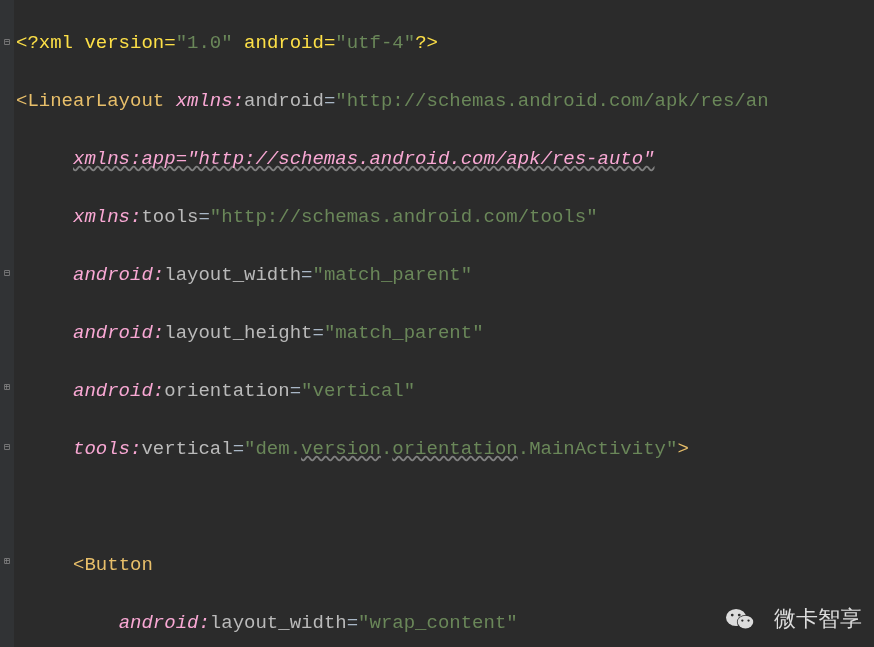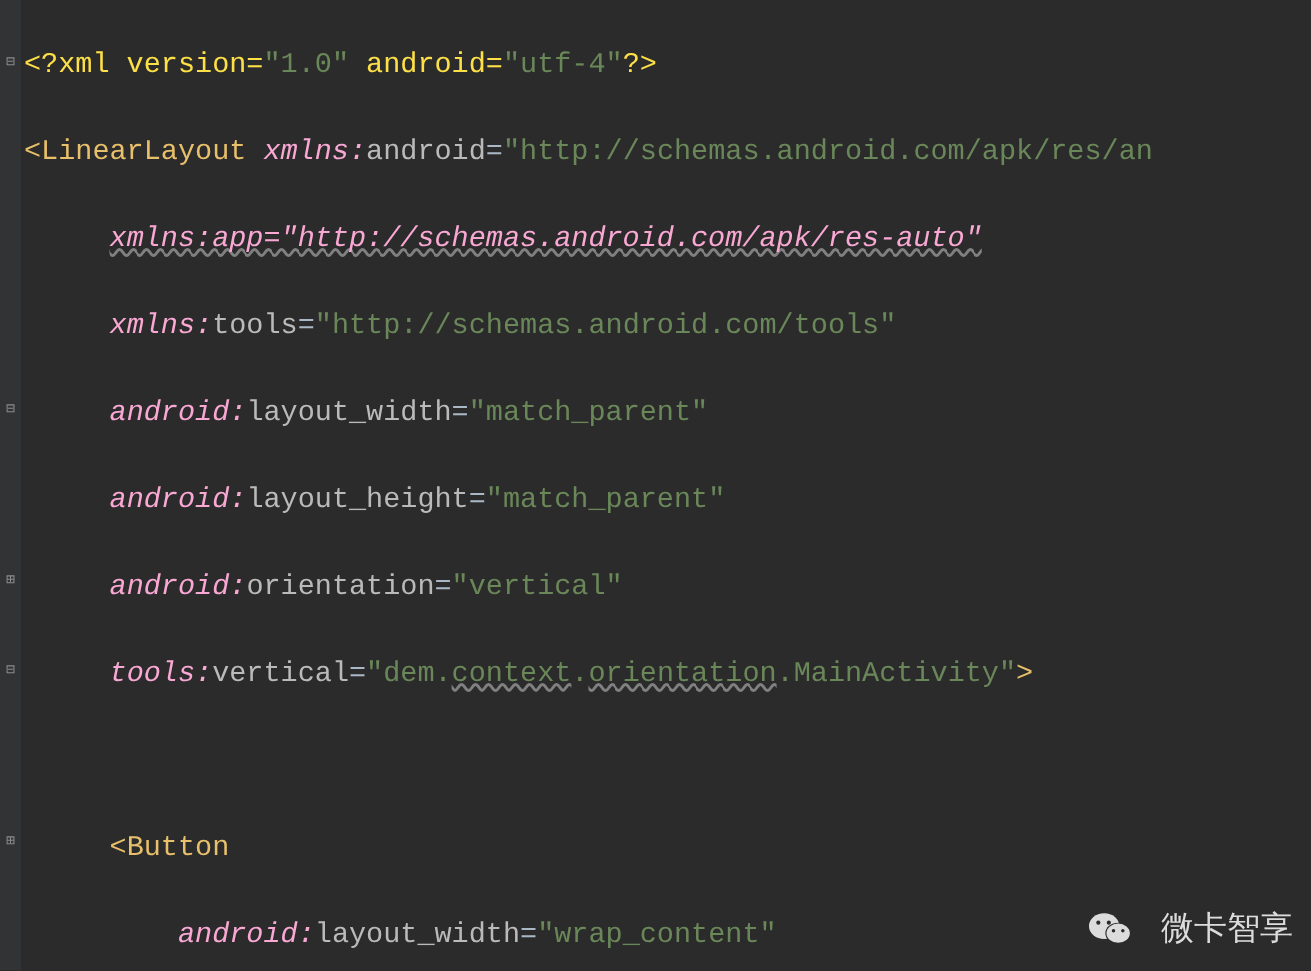--- a/index.html
+++ b/index.html
@@ -86,21 +86,21 @@
   </div>
 
   <div class="code">
 <div class="line"><span class="c-prolog">&lt;?xml version=</span><span class="c-val">"<span>1.0</span>"</span><span class="c-prolog"> android=</span><span class="c-val">"<span>utf-4</span>"</span><span class="c-prolog">?&gt;</span></div>
 <div class="line"><span class="c-tag">&lt;<span>LinearLayout</span></span> <span class="c-ns">xmlns:</span><span class="c-attr">android</span><span class="c-op">=</span><span class="c-val">"<span>http://schemas.android.com/apk/res/an</span></span></div>
 <div class="line">     <span class="c-ns wavy">xmlns:app="http://schemas.android.com/apk/res-auto"</span></div>
 <div class="line">     <span class="c-ns">xmlns:</span><span class="c-attr">tools</span><span class="c-op">=</span><span class="c-val">"<span>http://schemas.android.com/tools</span>"</span></div>
 <div class="line">     <span class="c-ns"><span>android</span>:</span><span class="c-attr">layout_width</span><span class="c-op">=</span><span class="c-val">"<span>match_parent</span>"</span></div>
 <div class="line">     <span class="c-ns"><span>android</span>:</span><span class="c-attr">layout_height</span><span class="c-op">=</span><span class="c-val">"<span>match_parent</span>"</span></div>
 <div class="line">     <span class="c-ns"><span>android</span>:</span><span class="c-attr">orientation</span><span class="c-op">=</span><span class="c-val">"<span>vertical</span>"</span></div>
-<div class="line">     <span class="c-ns"><span>tools</span>:</span><span class="c-attr">vertical</span><span class="c-op">=</span><span class="c-val">"<span>dem.</span><span class="wavy">context</span><span>.</span><span class="wavy">orientation</span><span>.MainActivity</span>"</span><span class="c-tag">&gt;</span></div>
+<div class="line">     <span class="c-ns"><span>tools</span>:</span><span class="c-attr">vertical</span><span class="c-op">=</span><span class="c-val">"<span>dem.</span><span class="wavy">version</span><span>.</span><span class="wavy">orientation</span><span>.MainActivity</span>"</span><span class="c-tag">&gt;</span></div>
 <div class="line"></div>
 <div class="line">     <span class="c-tag">&lt;<span>Button</span></span></div>
 <div class="line">         <span class="c-ns"><span>android</span>:</span><span class="c-attr">layout_width</span><span class="c-op">=</span><span class="c-val">"<span>wrap_content</span>"</span></div>
 
 
 
 
 
 
 

